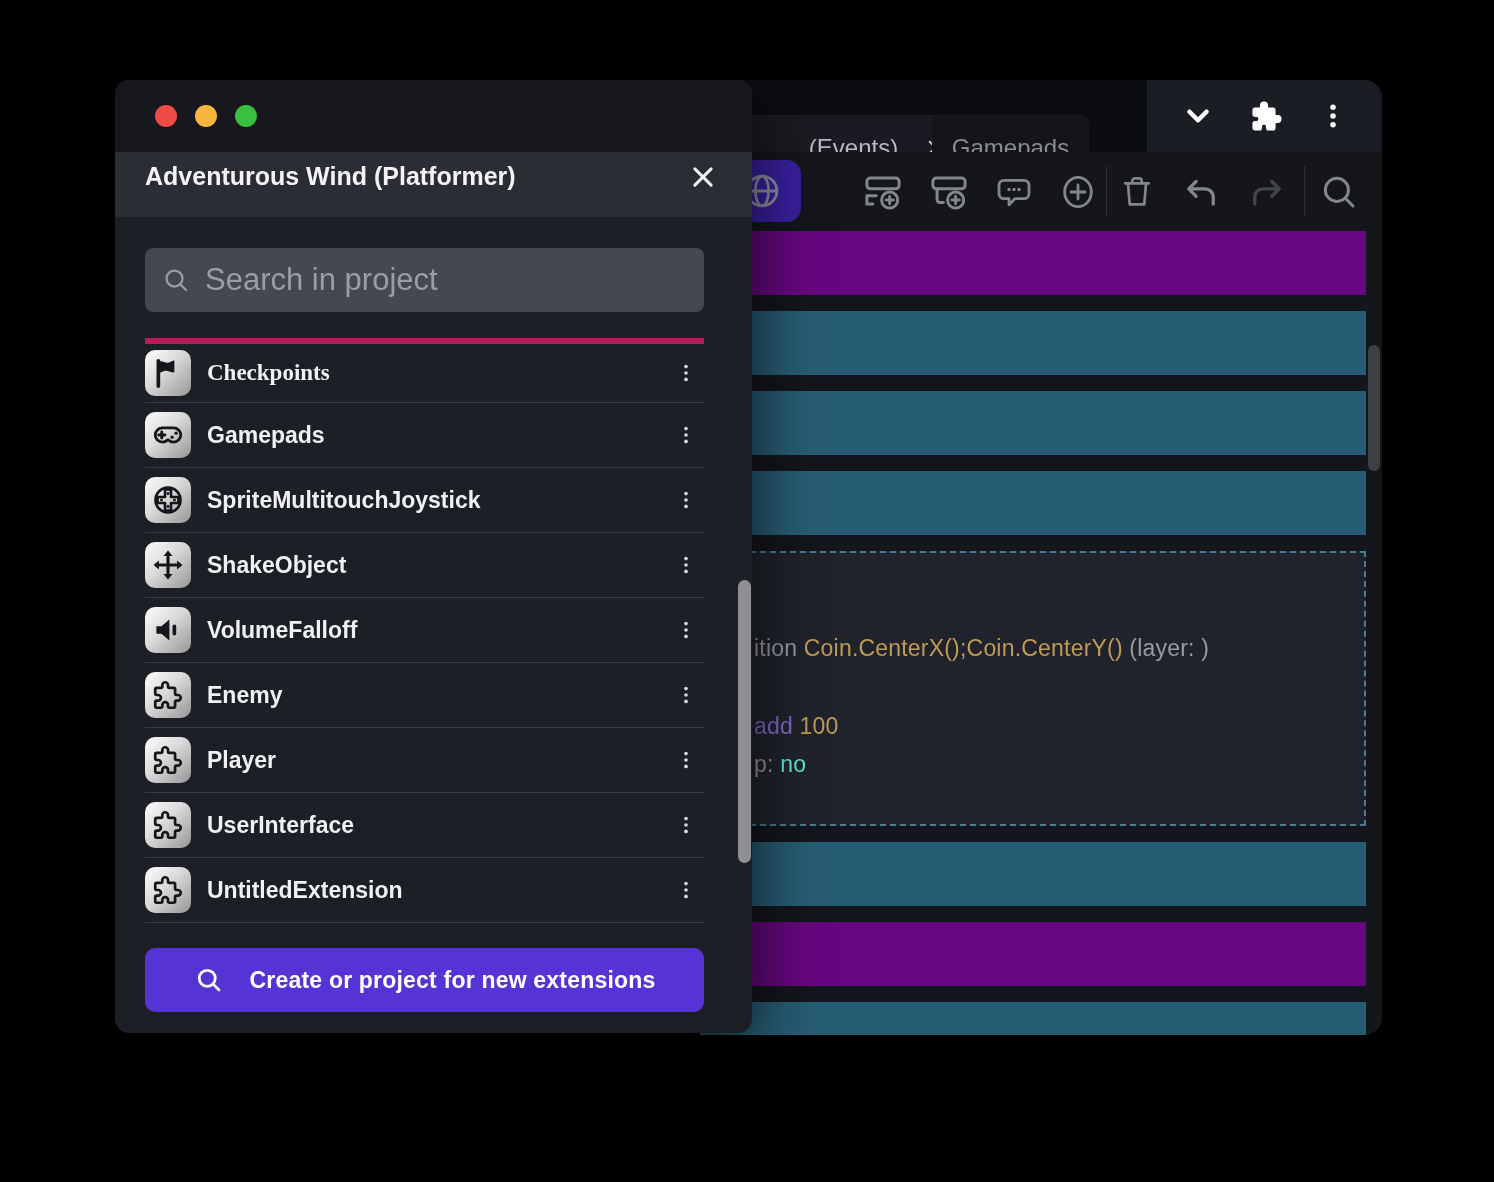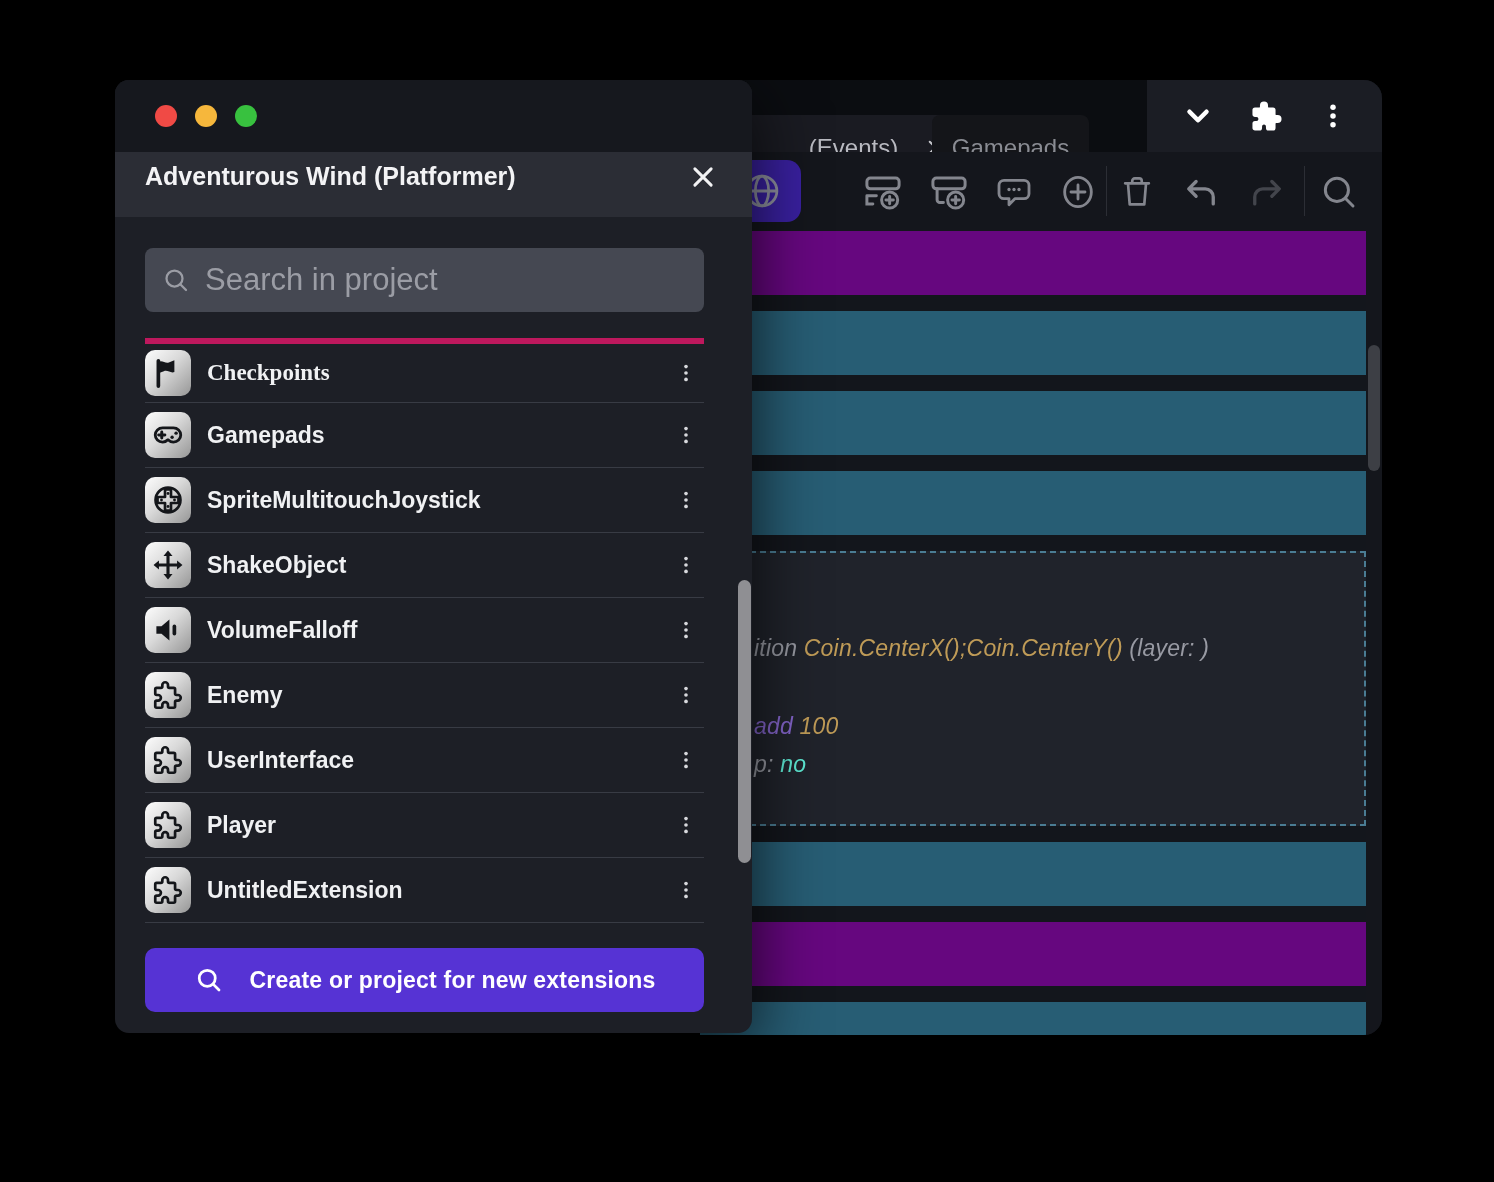--- a/index.html
+++ b/index.html
@@ -28,21 +28,21 @@
                         display:flex; align-items:center; justify-content:flex-end; padding-right:18px; cursor:pointer; }
   .tb-group { position:absolute; top:0; height:79px; display:flex; align-items:center; gap:24px; }
   .tb-icons-1 { left:162px; }
   .tb-icons-2 { left:418px; }
   .tb-icons-3 { left:618px; }
   .tb-divider { position:absolute; top:14px; width:1px; height:50px; background:#2c2e35; }
   .tb-div-1 { left:406px; } .tb-div-2 { left:604px; }
 
   .events-viewport { position:absolute; left:0; top:151px; width:666px; height:804px;
                      background:#13161c; overflow:hidden; }
-  .event-row { width:100%; margin-bottom:16px;font-style:italic; }
+  .event-row { width:100%; margin-bottom:16px; }
   .kind-comment { height:64px; }
   .kind-event { height:64px; }
   .kind-selected-event { height:275px; border:2px dashed #4a7c93; position:relative; }
   .events-filler { width:100%; height:54px; background:#1e222b; }
   .code-line { position:absolute; left:52px; font-size:23px; white-space:nowrap; letter-spacing:.2px; }
   .cl-1 { top:82px; } .cl-2 { top:160px; } .cl-3 { top:198px; }
   .code-gray  { color:#989aa3; }
   .code-gold  { color:#bf9b57; }
   .code-purple{ color:#8465cc; }
   .code-green { color:#5eead4; }
@@ -373,39 +373,39 @@
             </svg>
         </button>
       </div>
 
       <div class="ext-row">
         <span class="ext-icon">
           <svg viewBox="0 0 24 24" fill="none" stroke="#14161a" stroke-width="1.9" stroke-linecap="round" stroke-linejoin="round">
               <path d="M4 7h3a1 1 0 0 0 1-1V5a2 2 0 0 1 4 0v1a1 1 0 0 0 1 1h3a1 1 0 0 1 1 1v3a1 1 0 0 0 1 1h1a2 2 0 0 1 0 4h-1a1 1 0 0 0-1 1v3a1 1 0 0 1-1 1h-3a1 1 0 0 1-1-1v-1a2 2 0 0 0-4 0v1a1 1 0 0 1-1 1H4a1 1 0 0 1-1-1v-3a1 1 0 0 1 1-1h1a2 2 0 0 0 0-4H4a1 1 0 0 1-1-1V8a1 1 0 0 1 1-1"></path>
             </svg>
         </span>
-        <span class="ext-label">UserInterface</span>
+        <span class="ext-label">Player</span>
         <button class="kebab-btn">
           <svg width="22" height="38" viewBox="0 0 24 24">
               <g fill="#d8d9dd">
                 <circle cx="12" cy="5" r="2"></circle>
                 <circle cx="12" cy="12" r="2"></circle>
                 <circle cx="12" cy="19" r="2"></circle>
               </g>
             </svg>
         </button>
       </div>
 
       <div class="ext-row">
         <span class="ext-icon">
           <svg viewBox="0 0 24 24" fill="none" stroke="#14161a" stroke-width="1.9" stroke-linecap="round" stroke-linejoin="round">
               <path d="M4 7h3a1 1 0 0 0 1-1V5a2 2 0 0 1 4 0v1a1 1 0 0 0 1 1h3a1 1 0 0 1 1 1v3a1 1 0 0 0 1 1h1a2 2 0 0 1 0 4h-1a1 1 0 0 0-1 1v3a1 1 0 0 1-1 1h-3a1 1 0 0 1-1-1v-1a2 2 0 0 0-4 0v1a1 1 0 0 1-1 1H4a1 1 0 0 1-1-1v-3a1 1 0 0 1 1-1h1a2 2 0 0 0 0-4H4a1 1 0 0 1-1-1V8a1 1 0 0 1 1-1"></path>
             </svg>
         </span>
-        <span class="ext-label">Player</span>
+        <span class="ext-label">UserInterface</span>
         <button class="kebab-btn">
           <svg width="22" height="38" viewBox="0 0 24 24">
               <g fill="#d8d9dd">
                 <circle cx="12" cy="5" r="2"></circle>
                 <circle cx="12" cy="12" r="2"></circle>
                 <circle cx="12" cy="19" r="2"></circle>
               </g>
             </svg>
         </button>
       </div>

